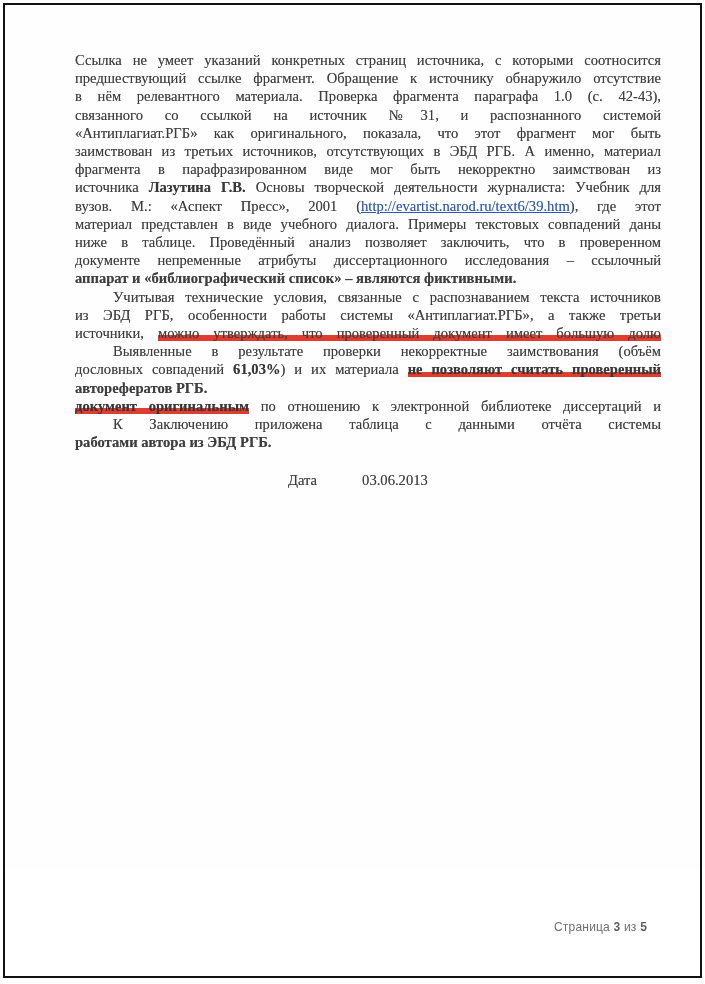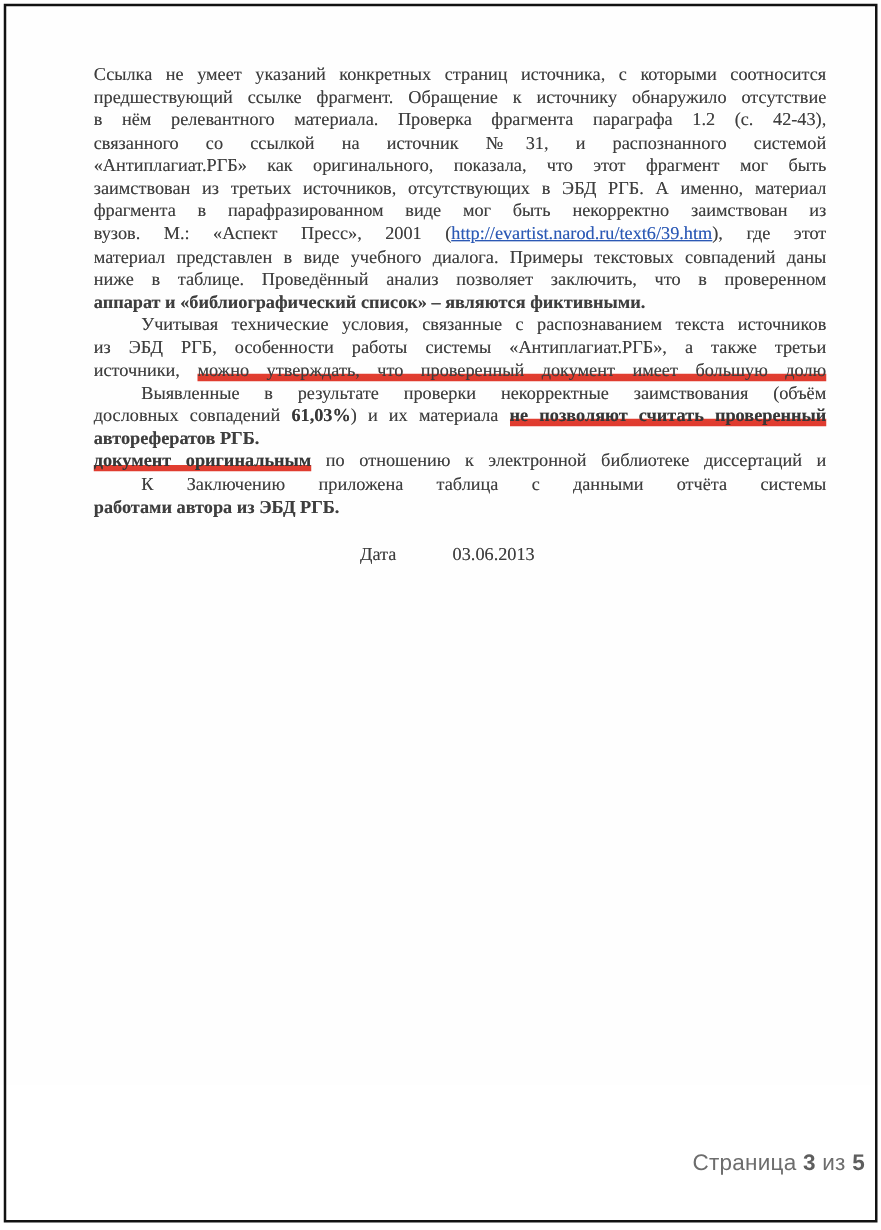--- a/index.html
+++ b/index.html
@@ -42,44 +42,46 @@
     background:linear-gradient(rgba(221,36,20,.88),rgba(219,32,18,.88)) no-repeat 0 101%/100% 6px;
   }
   .date-row{
     margin-top:20px;
     padding-left:213px;
   }
   .date-value{margin-left:45px;}
   .footer{
     position:absolute;left:554px;top:920px;
     font-family:"Liberation Sans","DejaVu Sans",sans-serif;
-    font-size:18px;color:var(--footer-ink);
+    font-size:12px;color:var(--footer-ink);
     letter-spacing:0.2px;
   }
   .footer .num{font-weight:bold;color:#5e5e5e;}
 </style>
 </head>
 <body>
 
 <div class="page">
   <div class="frame"></div>
 
   <div class="content">
 
     <div class="para">
         <div class="line first"><span class="seg">Ссылка не умеет указаний конкретных страниц источника, с которыми соотносится</span></div>
         <div class="line"><span class="seg">предшествующий ссылке фрагмент. Обращение к источнику обнаружило отсутствие</span></div>
-        <div class="line"><span class="seg">в нём релевантного материала. Проверка фрагмента параграфа 1.2 (с. 42-43),</span></div>
+        <div class="line"><span class="seg">в нём релевантного материала. Проверка фрагмента параграфа 1.0 (с. 42-43),</span></div>
         <div class="line"><span class="seg">связанного со ссылкой на источник №31, и распознанного системой</span></div>
         <div class="line"><span class="seg">«Антиплагиат.РГБ» как оригинального, показала, что этот фрагмент мог быть</span></div>
         <div class="line"><span class="seg">заимствован из третьих источников, отсутствующих в ЭБД РГБ. А именно, материал</span></div>
         <div class="line"><span class="seg">фрагмента в парафразированном виде мог быть некорректно заимствован из</span></div>
+        <div class="line"><span class="seg">источника </span><span class="seg b">Лазутина Г.В.</span><span class="seg"> Основы творческой деятельности журналиста: Учебник для</span></div>
         <div class="line"><span class="seg">вузов. М.: «Аспект Пресс», 2001 (</span><span class="seg link">http://evartist.narod.ru/text6/39.htm</span><span class="seg">), где этот</span></div>
         <div class="line"><span class="seg">материал представлен в виде учебного диалога. Примеры текстовых совпадений даны</span></div>
         <div class="line"><span class="seg">ниже в таблице. Проведённый анализ позволяет заключить, что в проверенном</span></div>
+        <div class="line"><span class="seg">документе непременные атрибуты диссертационного исследования – ссылочный</span></div>
         <div class="line last"><span class="seg">аппарат и «библиографический список» – являются фиктивными.</span></div>
       </div>
       <div class="para indent">
         <div class="line first"><span class="seg">Учитывая технические условия, связанные с распознаванием текста источников</span></div>
         <div class="line"><span class="seg">из ЭБД РГБ, особенности работы системы «Антиплагиат.РГБ», а также третьи</span></div>
         <div class="line"><span class="seg">источники, </span><span class="seg red">можно утверждать, что проверенный документ имеет большую долю</span></div>
       </div>
       <div class="para indent">
         <div class="line first"><span class="seg">Выявленные в результате проверки некорректные заимствования (объём</span></div>
         <div class="line"><span class="seg">дословных совпадений </span><span class="seg b">61,03%</span><span class="seg">) и их материала </span><span class="seg b red">не позволяют считать проверенный</span></div>

